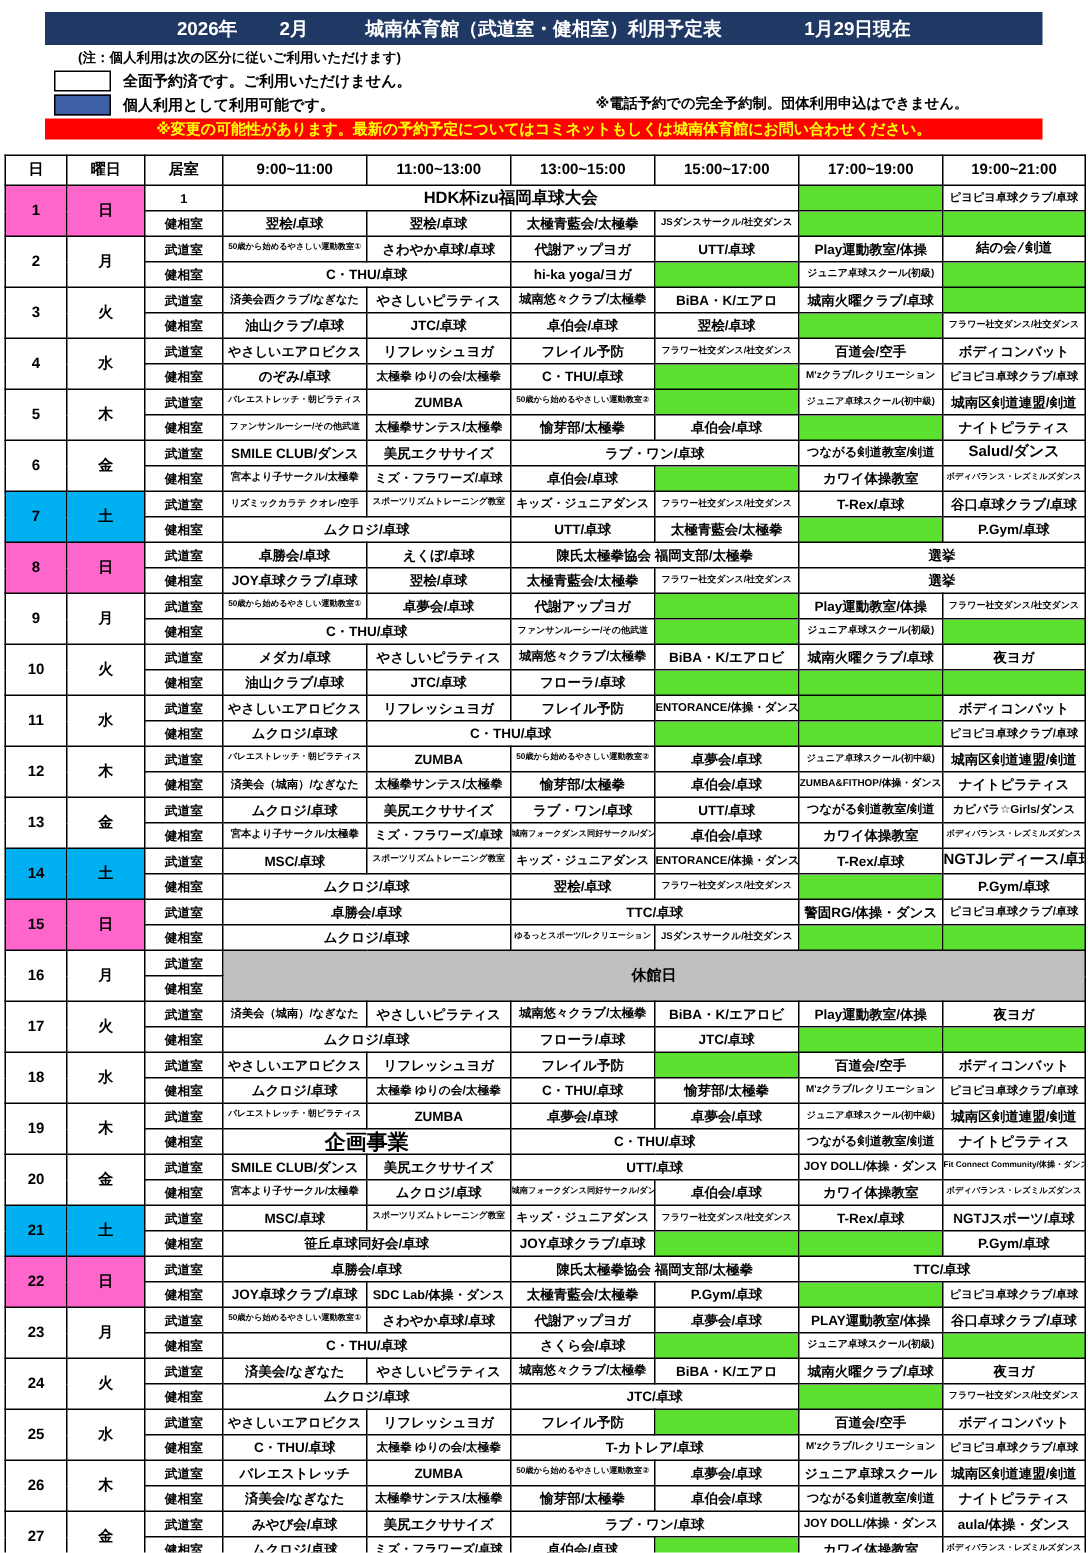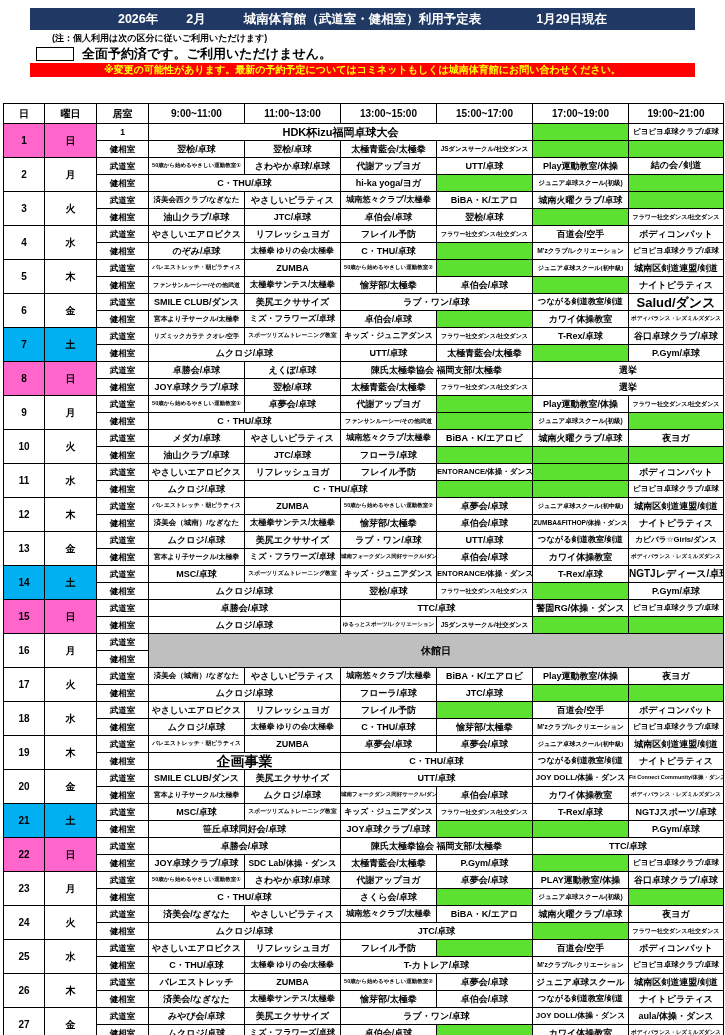--- a/index.html
+++ b/index.html
@@ -19,21 +19,21 @@
   .t-main{margin-right:55px;}
   .note{
     margin:3px 0 0 52px;font-size:9px;font-weight:bold;color:#000;height:11px;line-height:11px;
   }
   .legend{margin:2px 0 0 36px;}
   .legend-row{display:flex;align-items:center;height:15px;margin-bottom:1px;position:relative;}
   .swatch{width:38px;height:14px;border:1px solid #000;box-sizing:border-box;margin-right:8px;flex:0 0 auto;}
   .sw-white{background:#fff;}
   .sw-green{background:#53D42C;}
   .sw-blue{background:#3E5EA5;}
-  .legend-label{font-size:13px;font-weight:bold;}
+  .legend-label{font-size:10px;font-weight:bold;}
   .phone-note{
     position:absolute;right:-8px;left:auto;top:1px;font-size:9.5px;font-weight:bold;width:300px;text-align:left;
   }
   .legend{position:relative;width:653px;}
   .notice{
     margin:2px 30px 0 30px;height:14px;background:#FF0000;color:#FFFF00;
     display:flex;align-items:center;justify-content:center;
     font-size:10px;font-weight:bold;
   }
   table.sched{
@@ -64,20 +64,25 @@
   <span class="t-asof">1月29日現在</span>
 </div>
 
 <div class="note">(注：個人利用は次の区分に従いご利用いただけます)</div>
 
 <div class="legend">
   <div class="legend-row">
     <div class="swatch sw-white"></div>
     <div class="legend-label">全面予約済です。ご利用いただけません。</div>
   </div>
+  <div class="legend-row">
+    <div class="swatch sw-blue"></div>
+    <div class="legend-label">個人利用として利用可能です。</div>
+    <div class="phone-note">※電話予約での完全予約制。団体利用申込はできません。</div>
+  </div>
 </div>
 
 <div class="notice">※変更の可能性があります。最新の予約予定についてはコミネットもしくは城南体育館にお問い合わせください。</div>
 
 <table class="sched">
   <colgroup>
     <col style="width:41px">
       <col style="width:52px">
       <col style="width:52px">
     <col style="width:96px">
@@ -196,21 +201,21 @@
         <td style="font-size: 9px;">ナイトピラティス</td>
       </tr>
       <tr>
         <td class="daycell" rowspan="2">6</td>
         <td class="wdcell" rowspan="2">金</td>
         <td class="roomcell">武道室</td>
         <td style="font-size: 9px;">SMILE CLUB/ダンス</td>
         <td style="font-size: 9px;">美尻エクササイズ</td>
         <td colspan="2" style="font-size: 9px;">ラブ・ワン/卓球</td>
         <td style="font-size: 8.2px;">つながる剣道教室/剣道</td>
-        <td style="font-size: 13px;">Salud/ダンス</td>
+        <td style="font-size: 10px;">Salud/ダンス</td>
       </tr>
       <tr>
         <td class="roomcell">健相室</td>
         <td style="font-size: 6.9px;">宮本より子サークル/太極拳</td>
         <td style="font-size: 8.2px;">ミズ・フラワーズ/卓球</td>
         <td style="font-size: 9px;">卓伯会/卓球</td>
         <td class="g"></td>
         <td style="font-size: 9px;">カワイ体操教室</td>
         <td style="font-size: 5.5px;">ボディバランス・レズミルズダンス</td>
       </tr>

